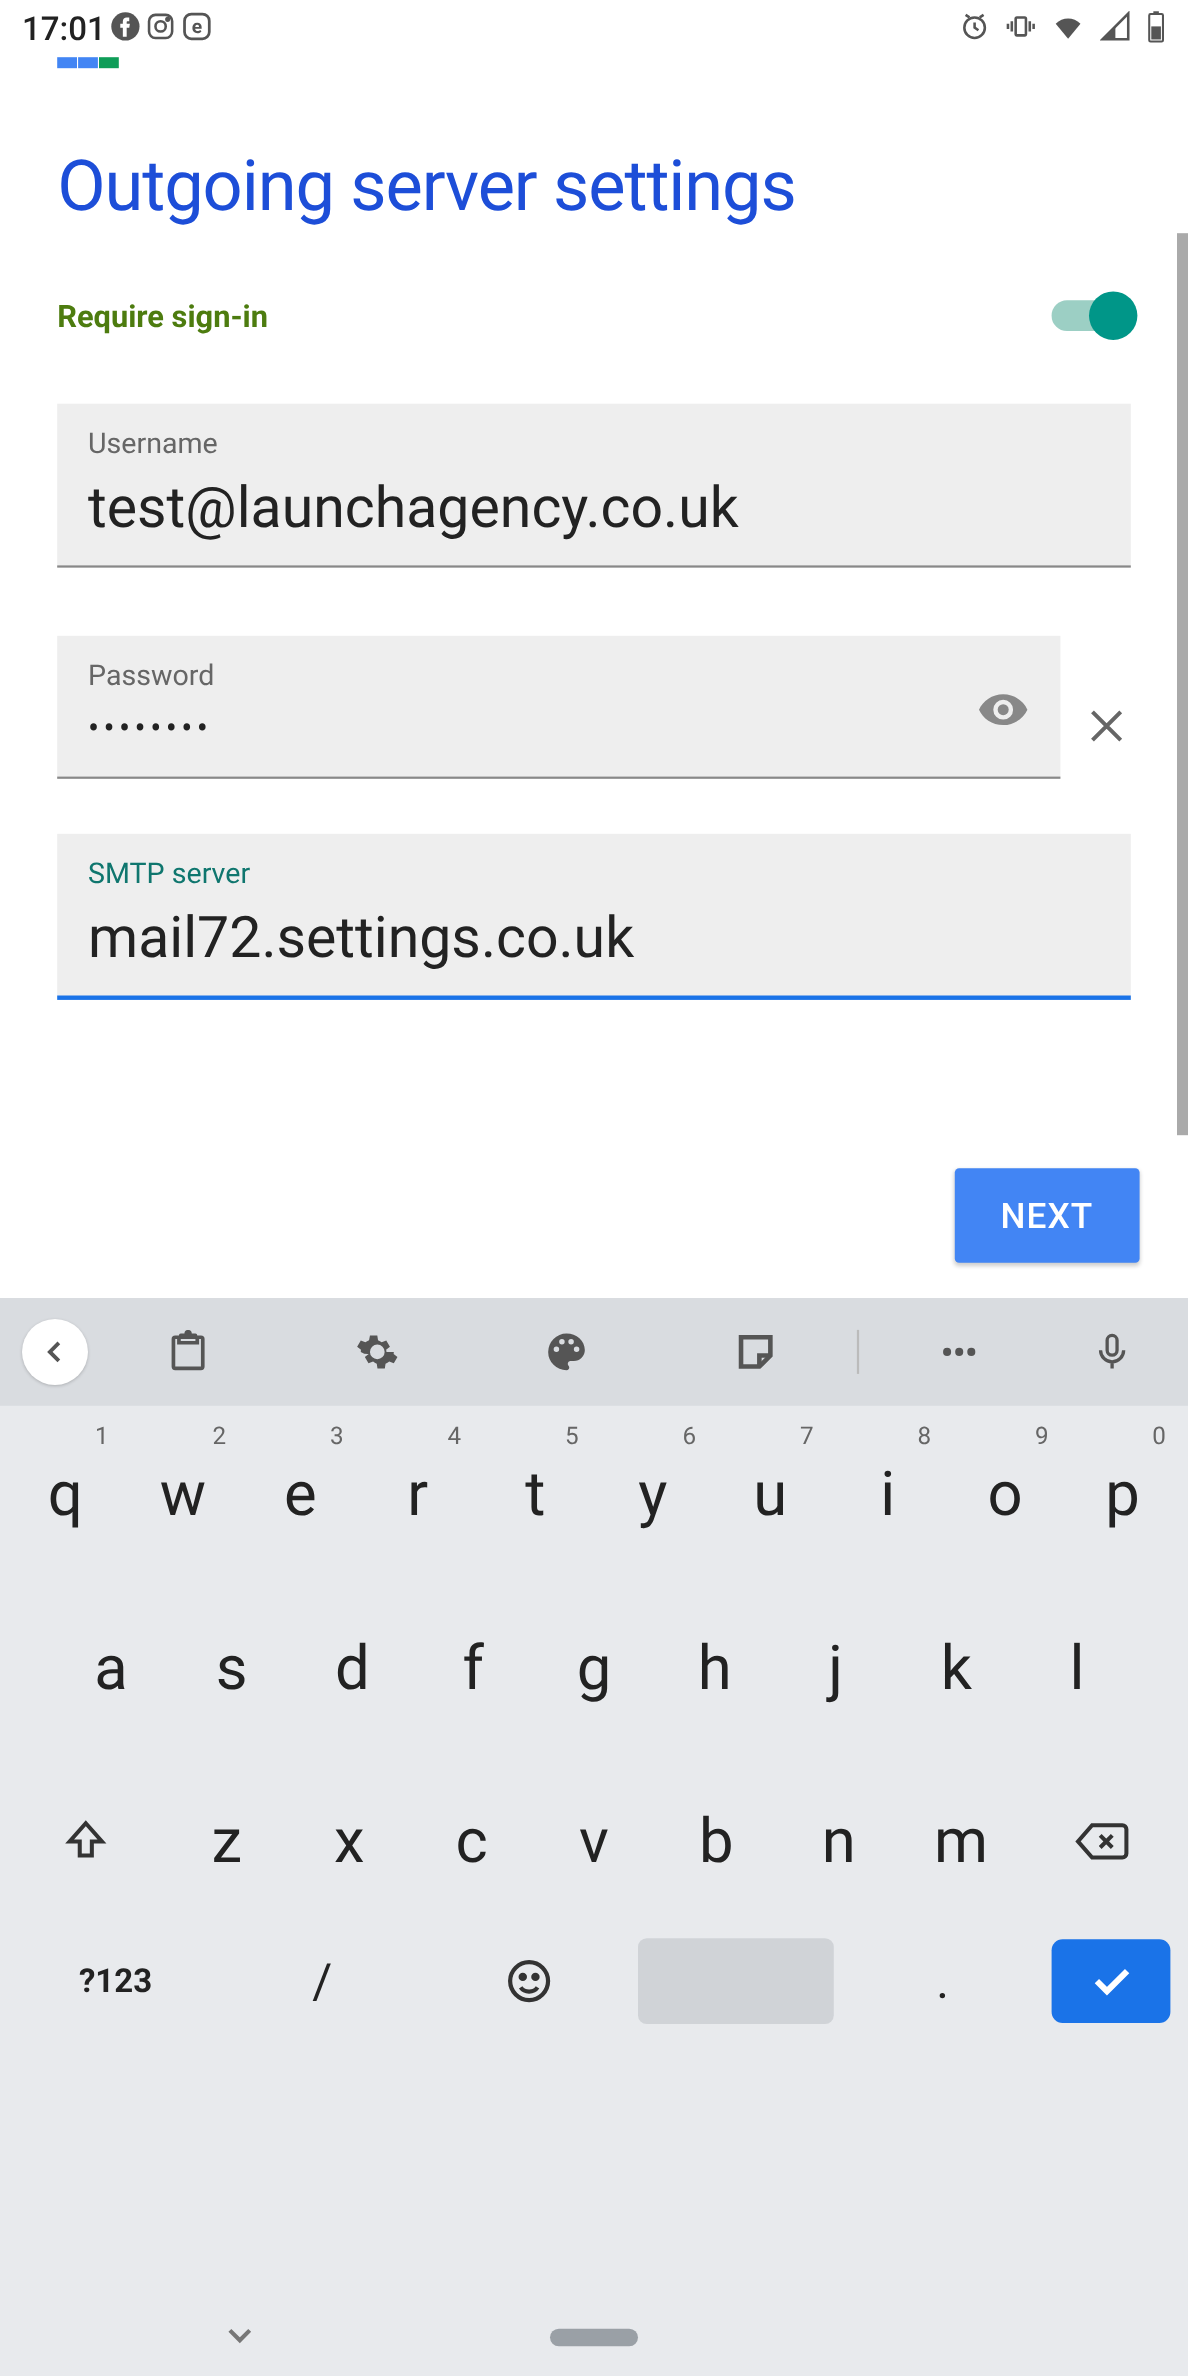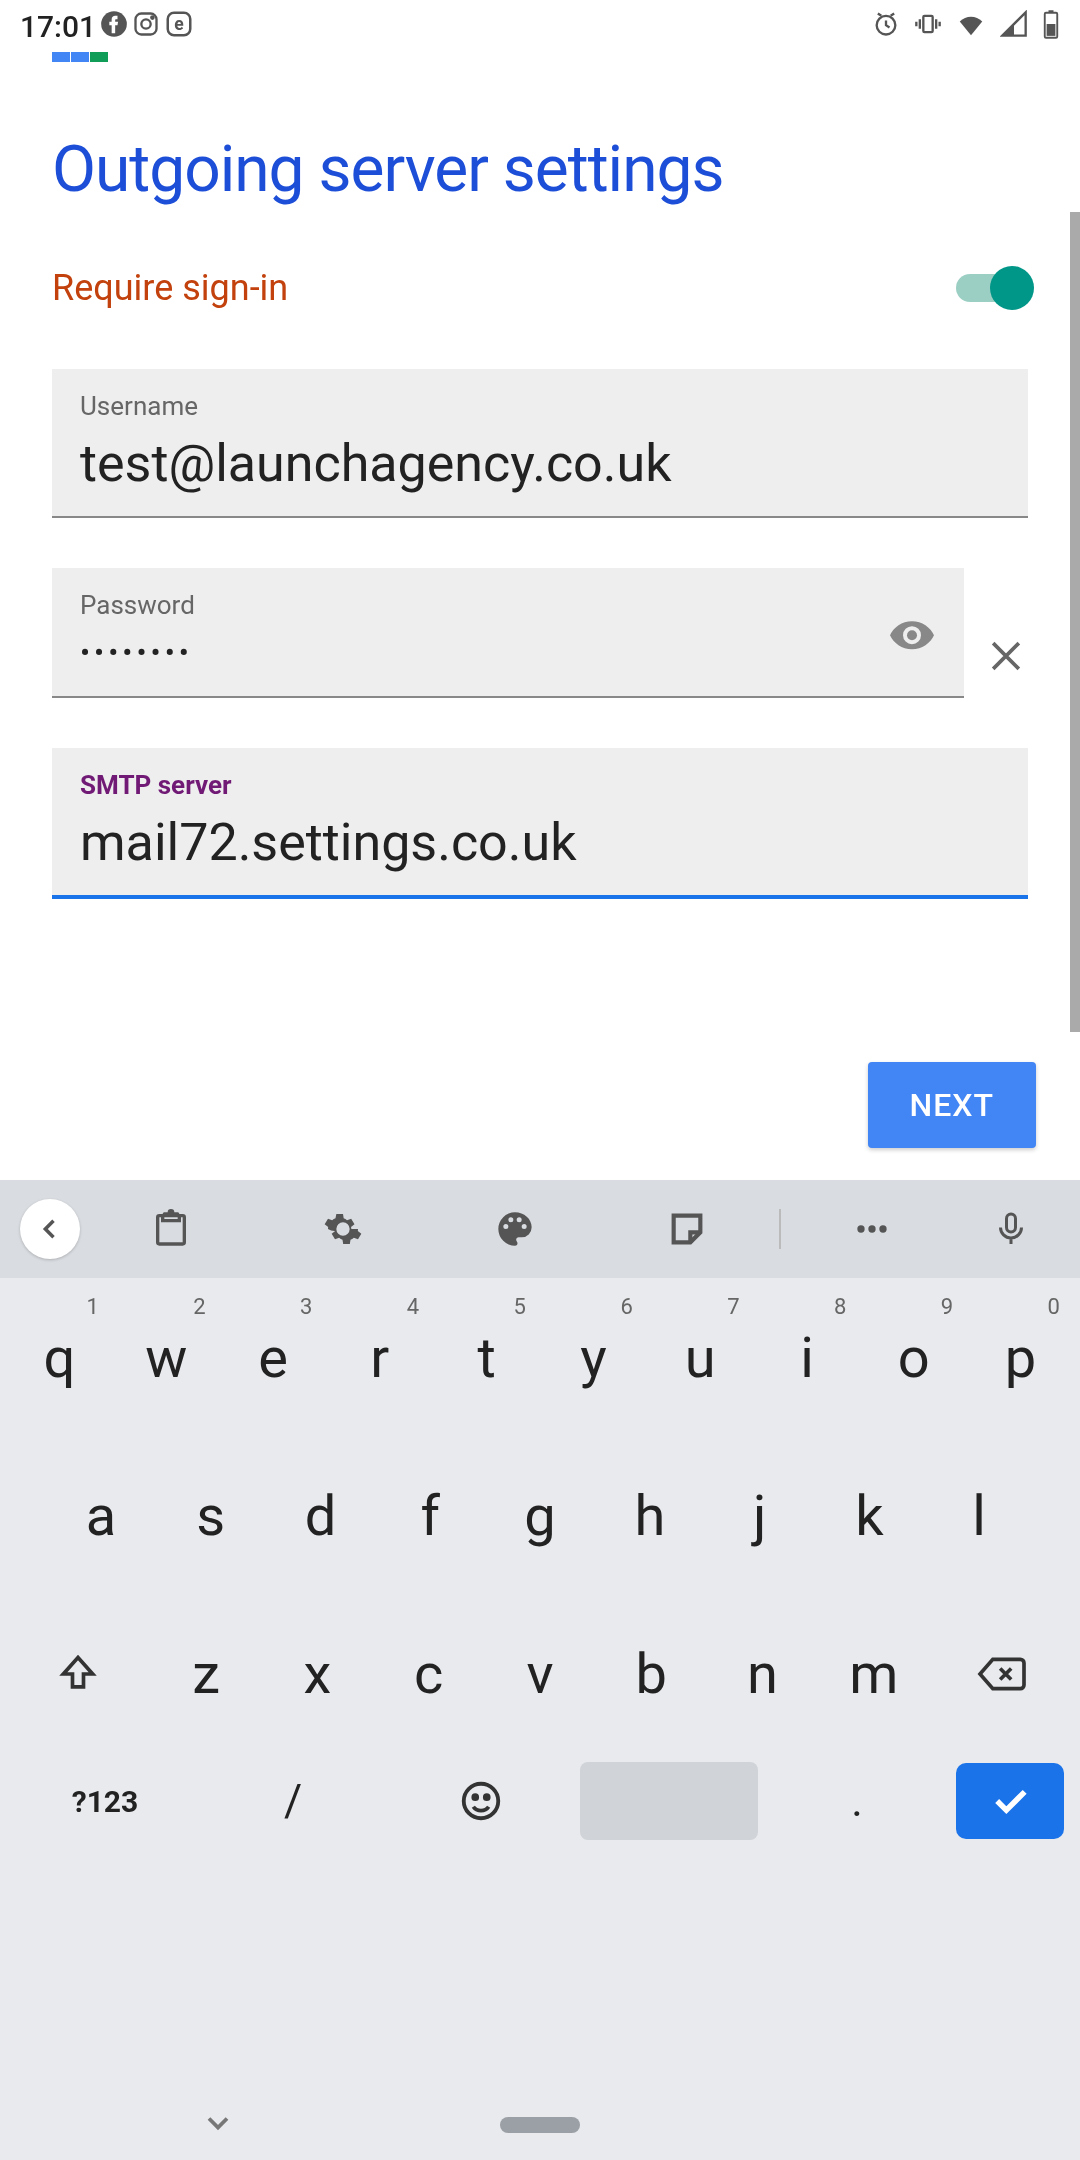--- a/index.html
+++ b/index.html
@@ -13,32 +13,32 @@
   .status-icon { color: #555; }
 
   
   .content { padding: 0 52px; position: absolute; top: 52px; left: 0; right: 0; bottom: 0; }
   .accent-strip { position: absolute; top: 0; left: 52px; width: 60px; height: 10px; display:flex; gap:1px;}
   .accent-strip span { display:block; height:10px; width:18px; }
   
   .page-title { font-size: 64px; font-weight: 400; color: #1d4ed8; margin-top: 80px; margin-bottom: 60px; letter-spacing: -1px;}
 
   .row-signin { display: flex; align-items: center; justify-content: space-between; margin-bottom: 60px; }
-  .row-signin-label { font-size: 36px; color: #c2410c; }
+  .row-signin-label { font-size: 28px; color: #4d7c0f; font-weight: bold; }
 
   .toggle { width: 72px; height: 40px; position: relative; cursor: pointer; }
   .toggle-track { position: absolute; width: 60px; height: 28px; background: #9ccfc4; border-radius: 20px; top: 6px; left: 0; }
   .toggle-knob { position: absolute; width: 44px; height: 44px; background: #009688; border-radius: 50%; right: -6px; top: -2px; }
 
   .field { background: #eee; position: relative; margin-bottom: 50px; padding: 22px 44px 22px 28px; border-bottom: 2px solid #888; }
   .field-label { font-size: 26px; color: #666; margin-bottom: 12px; }
   .field-value { font-size: 52px; color: #222; border: none; background: transparent; width: 100%; outline: none; }
   .field-password { width: calc(100% - 80px); display:inline-block; }
   .field.focused { border-bottom: 4px solid #1a73e8; }
-  .field.focused .field-label { color: #701a75; font-weight: bold; }
+  .field.focused .field-label { color: #0f766e; }
 
   .eye-icon { position: absolute; right: 28px; top: 50%; transform: translateY(-40%); color: #888; }
   .password-row { position: relative; display:flex; align-items:center; gap:20px;}
   .password-field-wrap { flex:1; position:relative; }
 
   .scrollbar { position: absolute; right: 0; top: 160px; width: 10px; height: 820px; background: #aaa; }
 
   
   .footer { position: absolute; top: 1035px; left:0; right:0; height: 140px; display:flex; justify-content:flex-end; align-items:center; padding: 0 44px; background:#fff;}
   .next-btn { background: #4285f4; color: #fff; font-size: 32px; font-weight: 500; padding: 24px 42px; border: none; border-radius: 4px; letter-spacing: 1px; box-shadow: 0 2px 4px rgba(0,0,0,0.2);}
@@ -146,21 +146,21 @@
     </div>
   </div>
 
   <div class="field">
     <div class="field-label">Username</div>
     <div class="field-value">test@launchagency.co.uk</div>
   </div>
 
   <div class="password-row">
     <div class="password-field-wrap">
-      <div class="field field-password" style="width:100%;">
+      <div class="field field-password" style="width:100%;margin-top:12px;">
         <div class="field-label">Password</div>
         <div class="field-value" style="letter-spacing:4px; font-size:30px; line-height:42px;">••••••••</div>
         <span class="eye-icon">
           <svg width="48" height="48" viewBox="0 0 24 24" fill="#888">
               <path d="M12 5C7 5 2.7 8.1 1 12c1.7 3.9 6 7 11 7s9.3-3.1 11-7c-1.7-3.9-6-7-11-7zm0 11.5A4.5 4.5 0 1 1 12 7.5a4.5 4.5 0 0 1 0 9z"></path>
               <circle cx="12" cy="12" r="2.5"></circle>
             </svg>
         </span>
       </div>
     </div>

